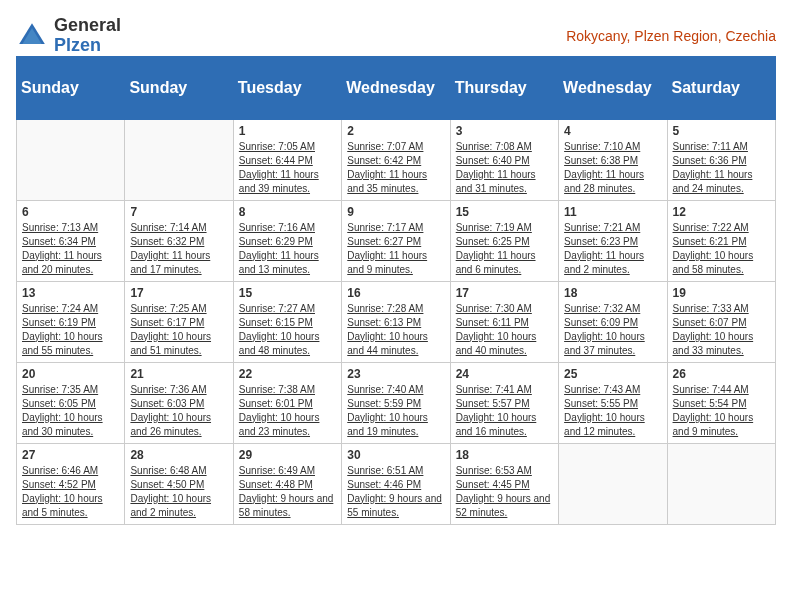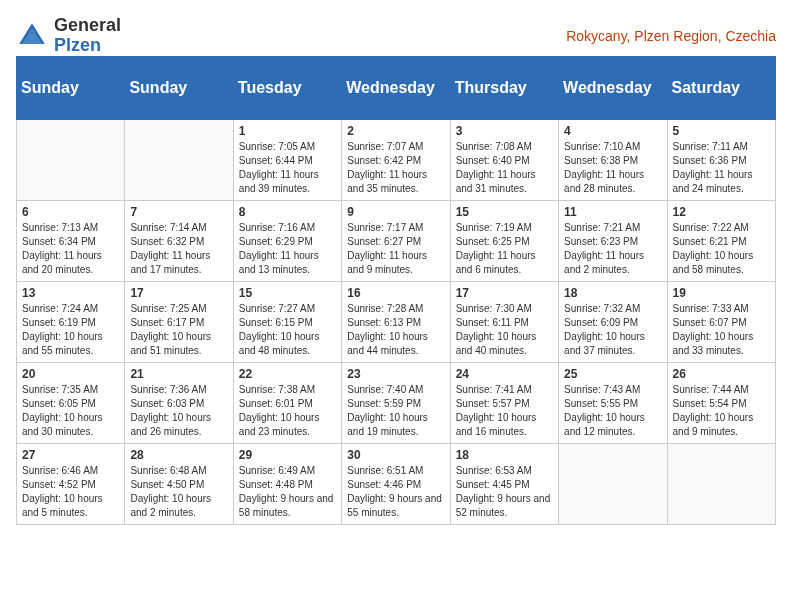--- a/index.html
+++ b/index.html
@@ -72,20 +72,21 @@
     .day-num {
       font-weight: bold;
       font-size: 12px;
       display: block;
       margin-bottom: 2px;
     }
     .day-info {
       font-size: 10px;
       line-height: 1.4;
       color: #333;
+      text-decoration: underline;
     }
     tr:nth-child(even) td:not(.empty) {
       background: #fff;
     }
     tr.row-even td {
       background: #f2f6fb;
     }
   </style>
 </head>
 <body>

